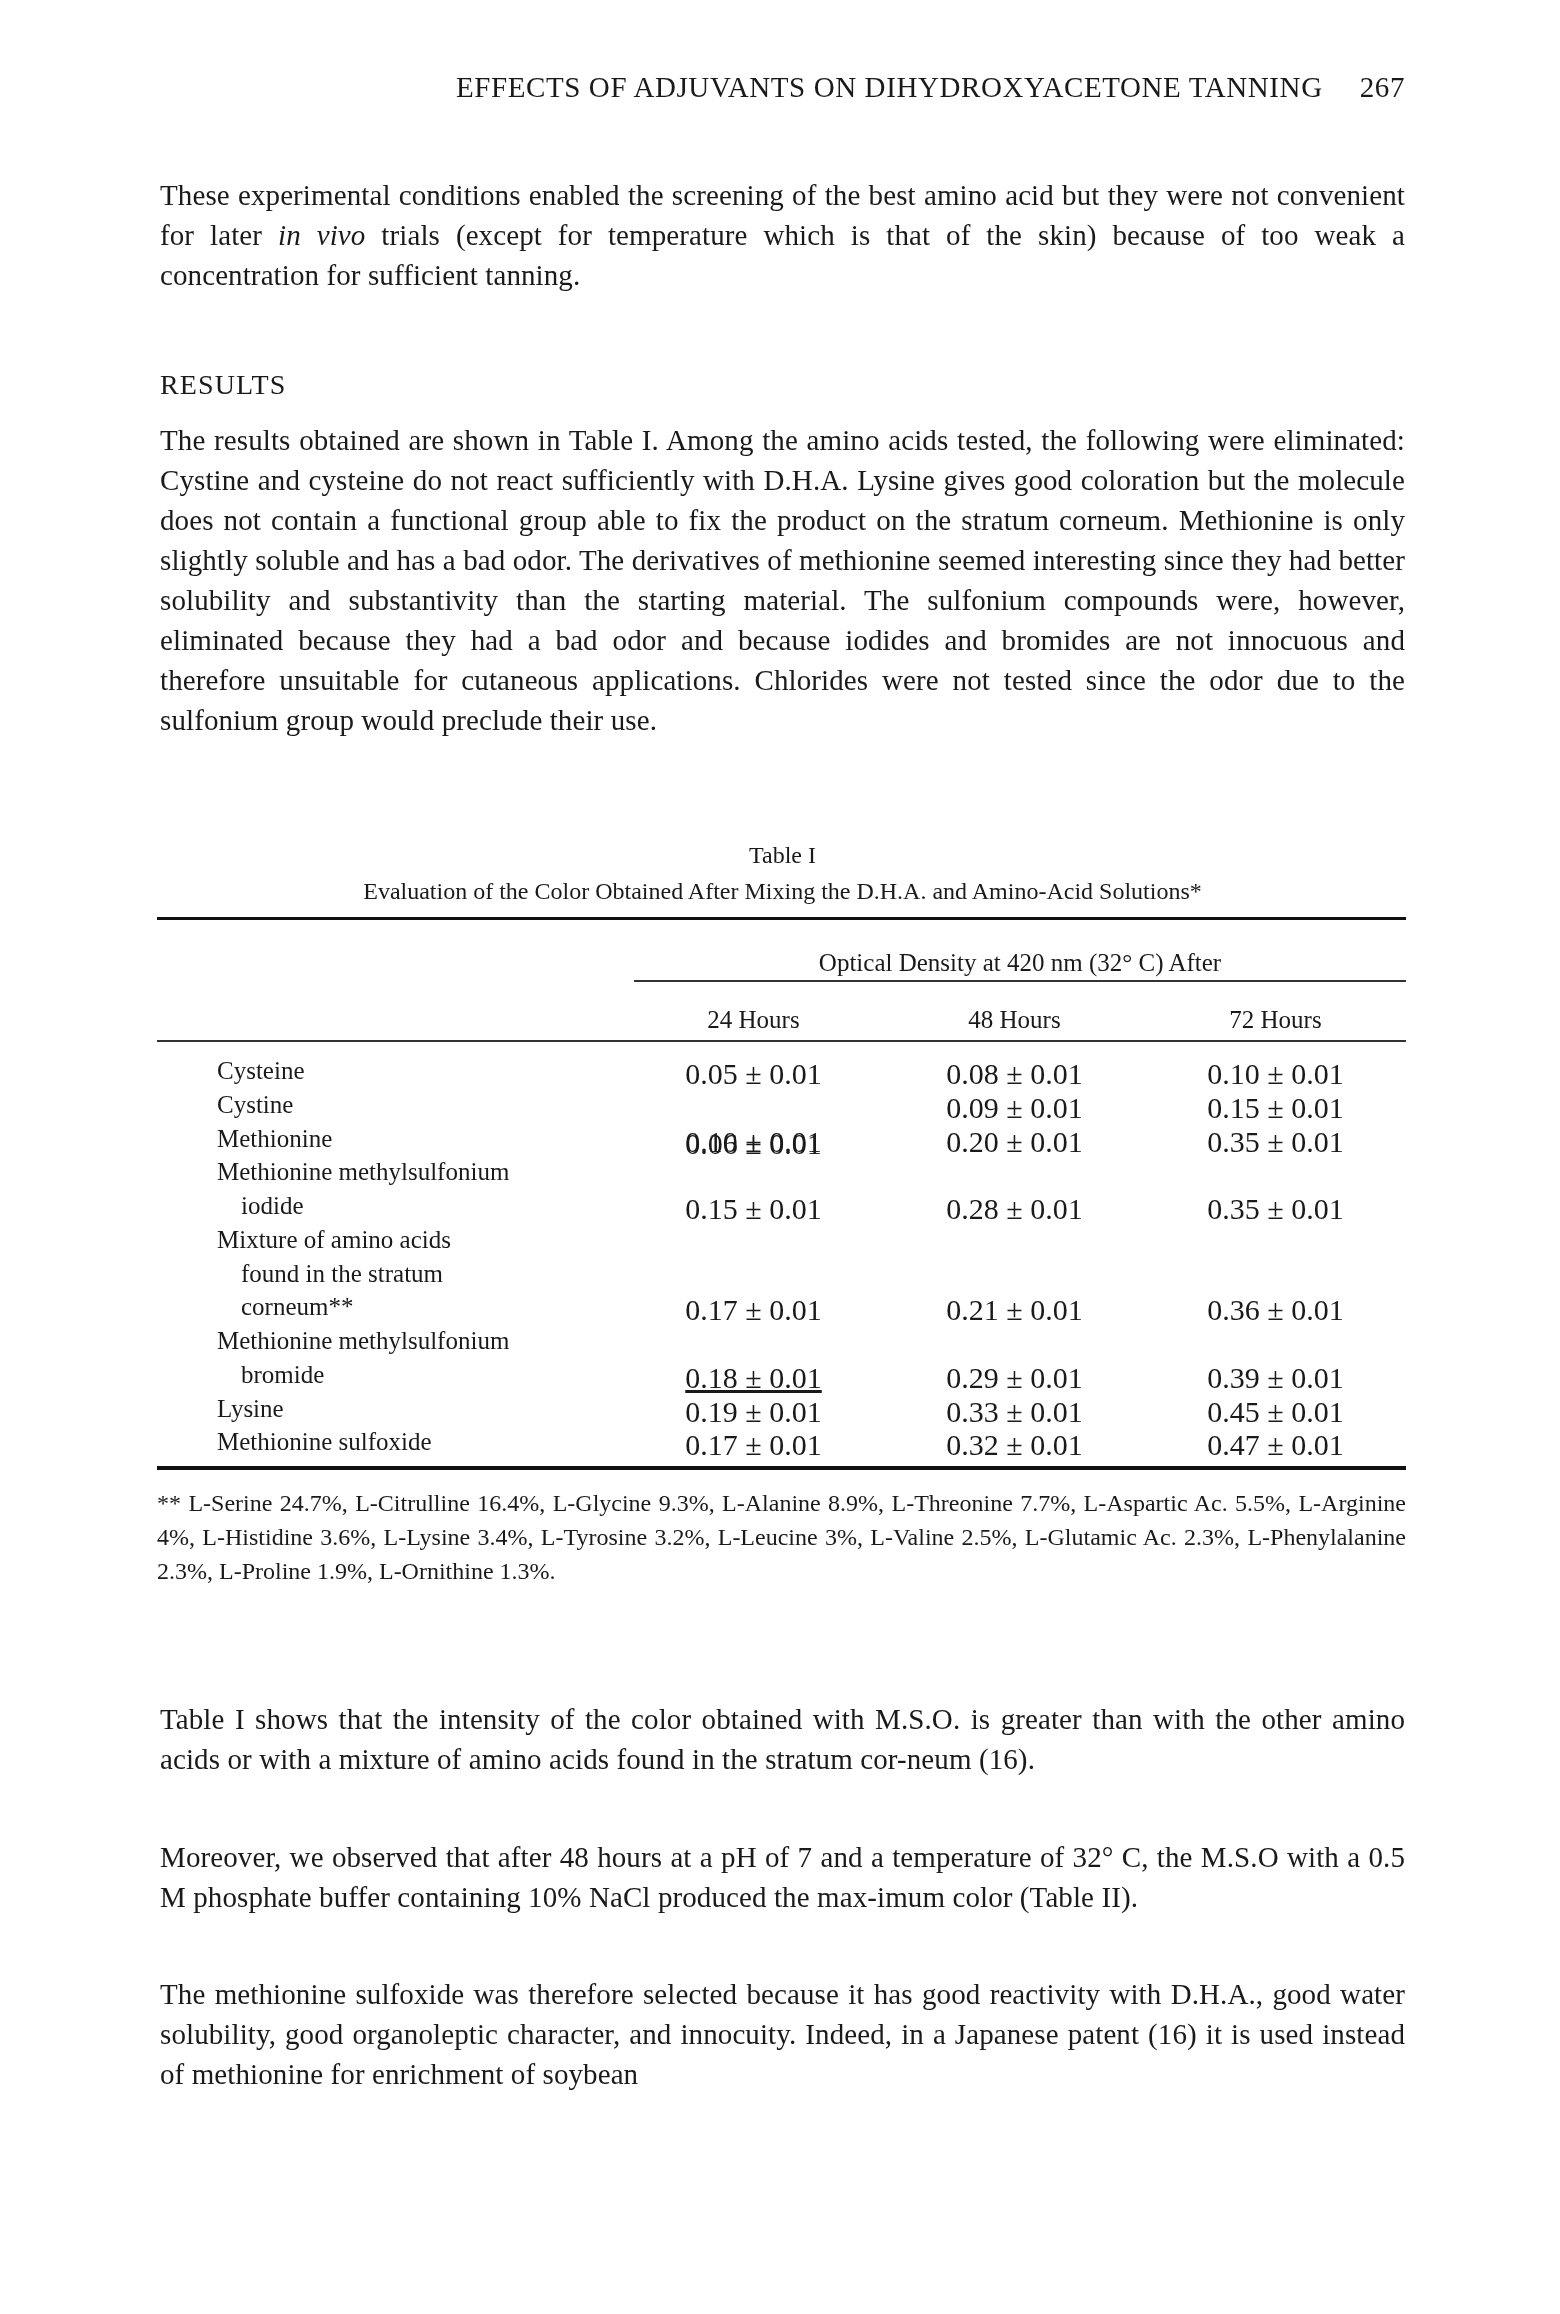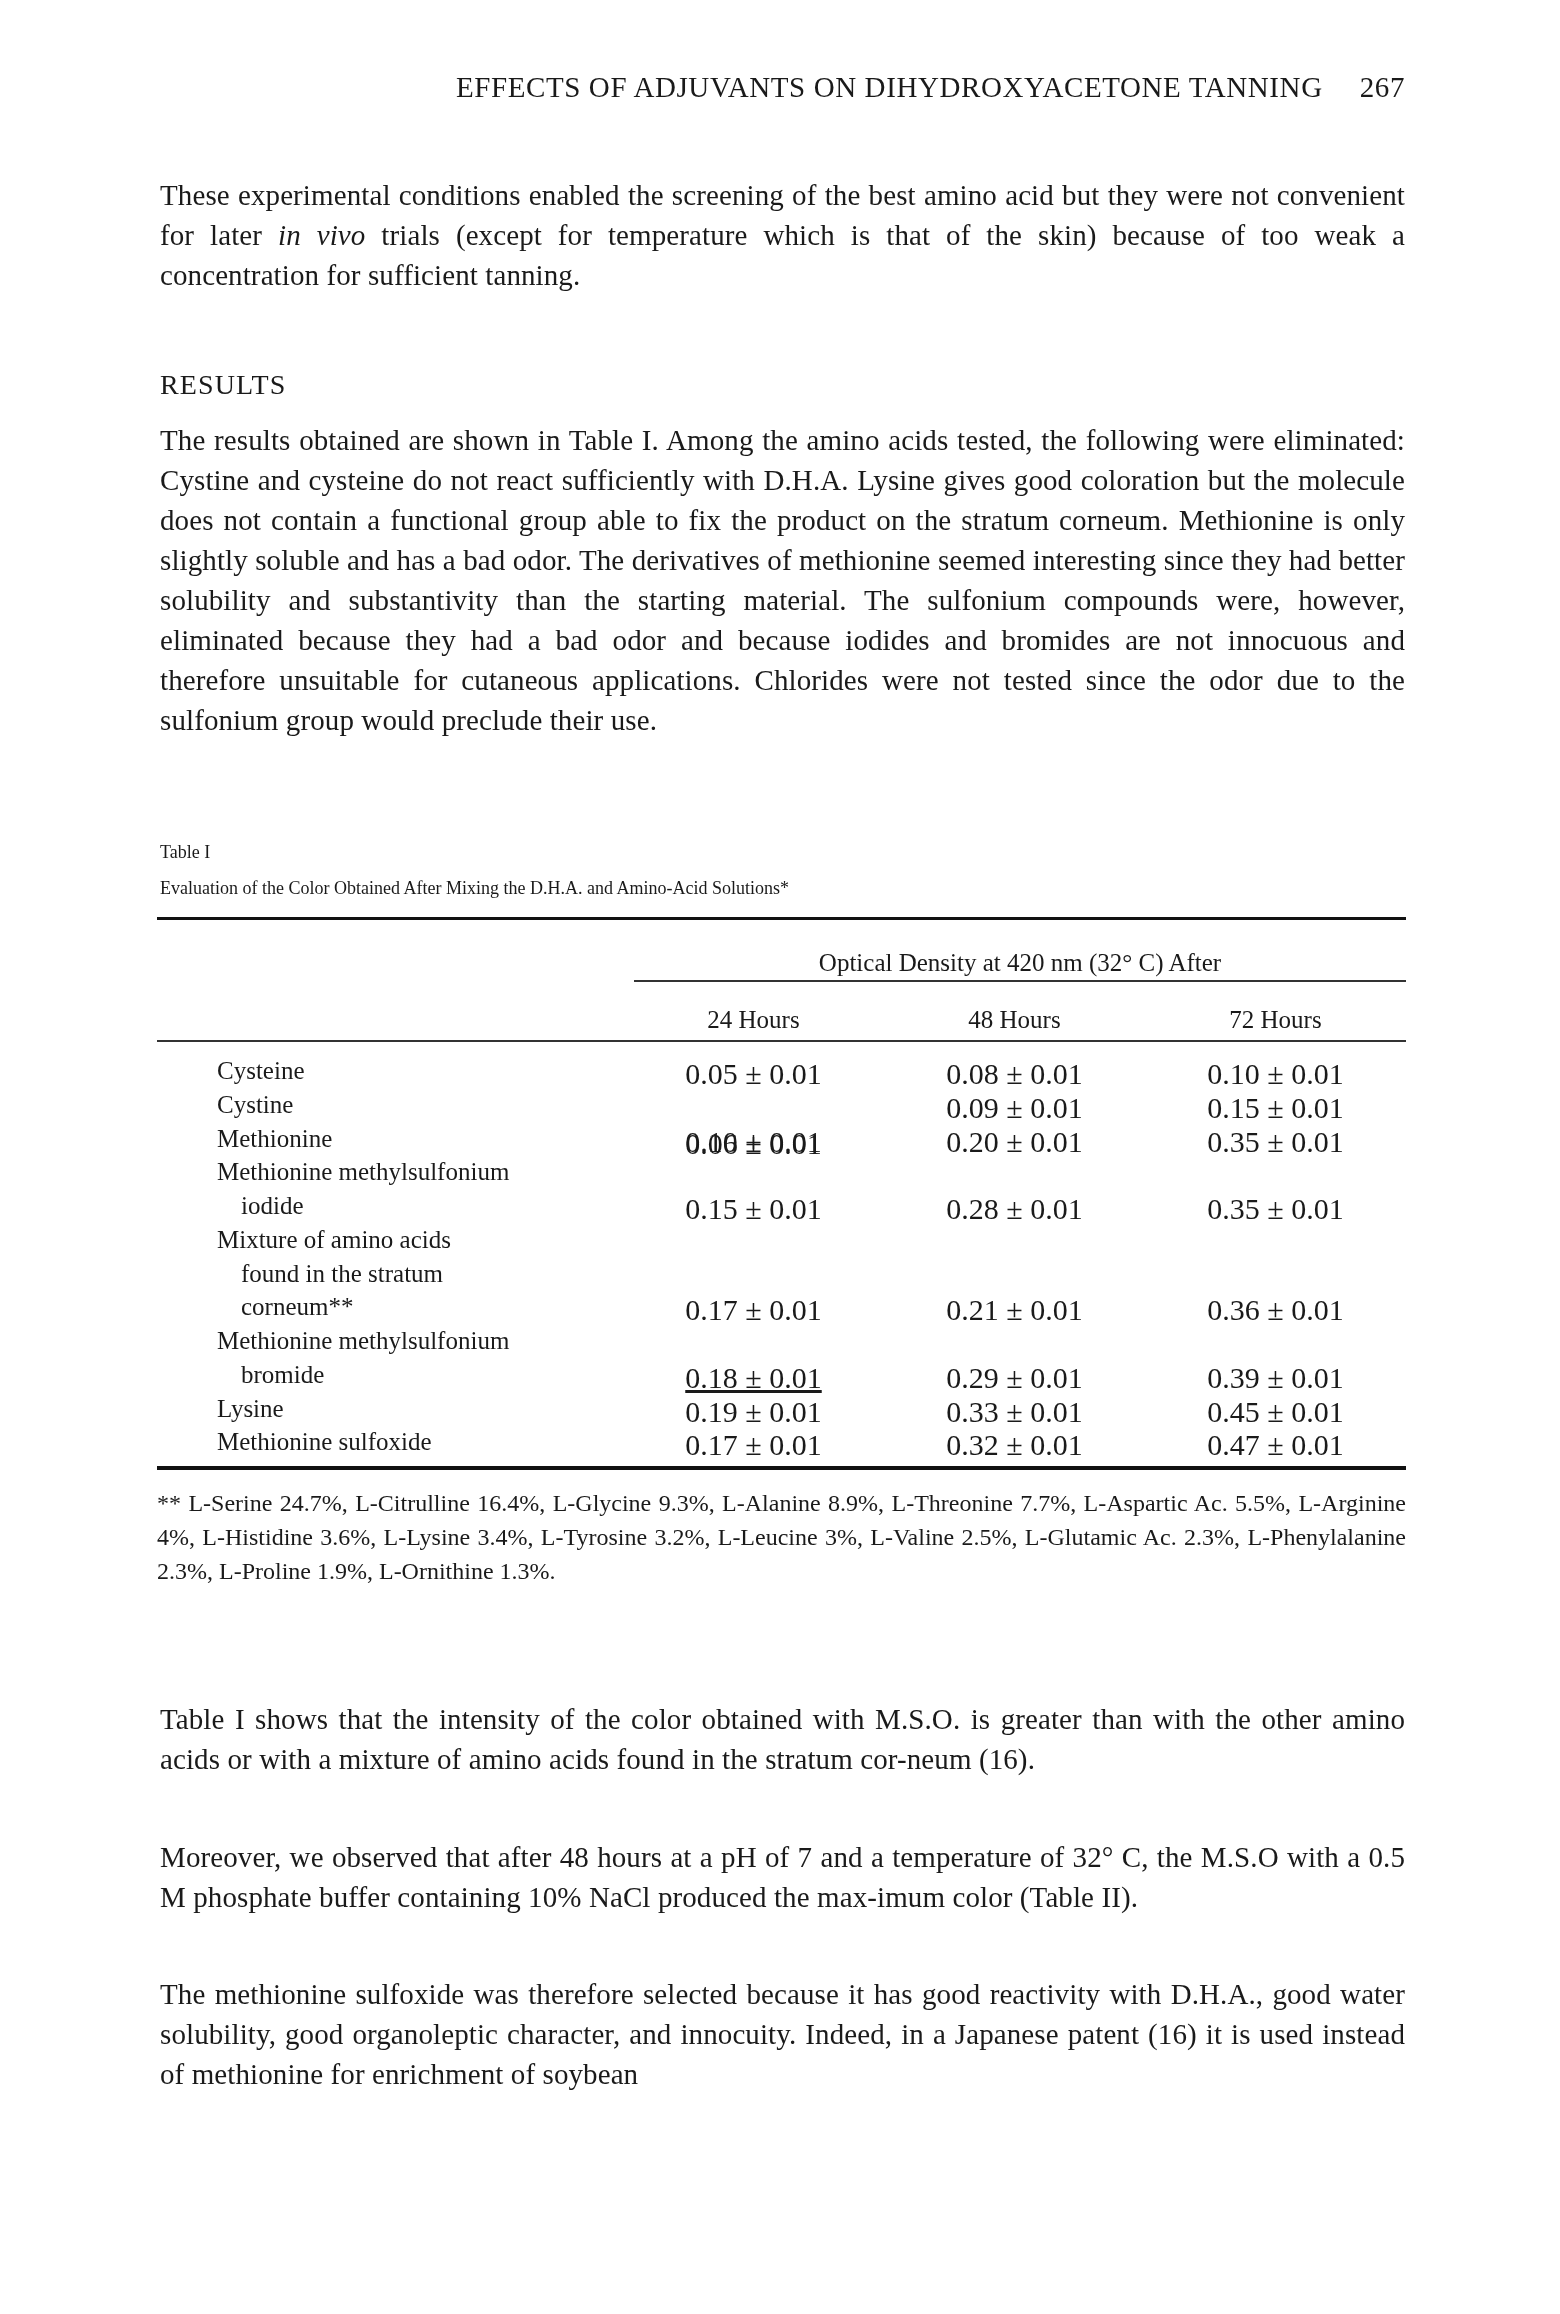--- a/index.html
+++ b/index.html
@@ -6,21 +6,21 @@
   body { width: 1561px; height: 2315px; position: relative; overflow: hidden;
          font-family: "Liberation Serif", "DejaVu Serif", serif; color: #1a1a1a; }
   .abs { position: absolute; }
   .running-head { left: 160px; width: 1245px; top: 71px; font-size: 29px; letter-spacing: 0.6px;
                   text-align: right; white-space: nowrap; }
   .running-head .pg { margin-left: 37px; }
   .body-text { left: 160px; width: 1245px; font-size: 29px; line-height: 40px;
                text-align: justify; text-align-last: left; hyphens: manual; letter-spacing: 0.1px; }
   .body-text p { margin: 0; }
   .section-head { left: 160px; top: 369px; font-size: 28px; letter-spacing: 1.1px; }
-  .table-title { left: 160px; width: 1245px; text-align: left; font-size: 18px; }
+  .table-title { left: 160px; width: 1245px; text-align: center; font-size: 24px; }
   .rule { left: 157px; width: 1249px; background: #111; }
   .t-head { font-size: 25px; text-align: center; margin-top: 7px; }
   .t-row-label { font-size: 25px; white-space: nowrap; }
   .t-cell { font-size: 30px; white-space: nowrap; text-align: center; width: 205px; }
   .footnotes { left: 157px; width: 1249px; font-size: 24px; line-height: 34px;
                text-align: justify; text-align-last: left; }
   .footnotes p { margin: 0; }
 </style>
 </head>
 <body>

